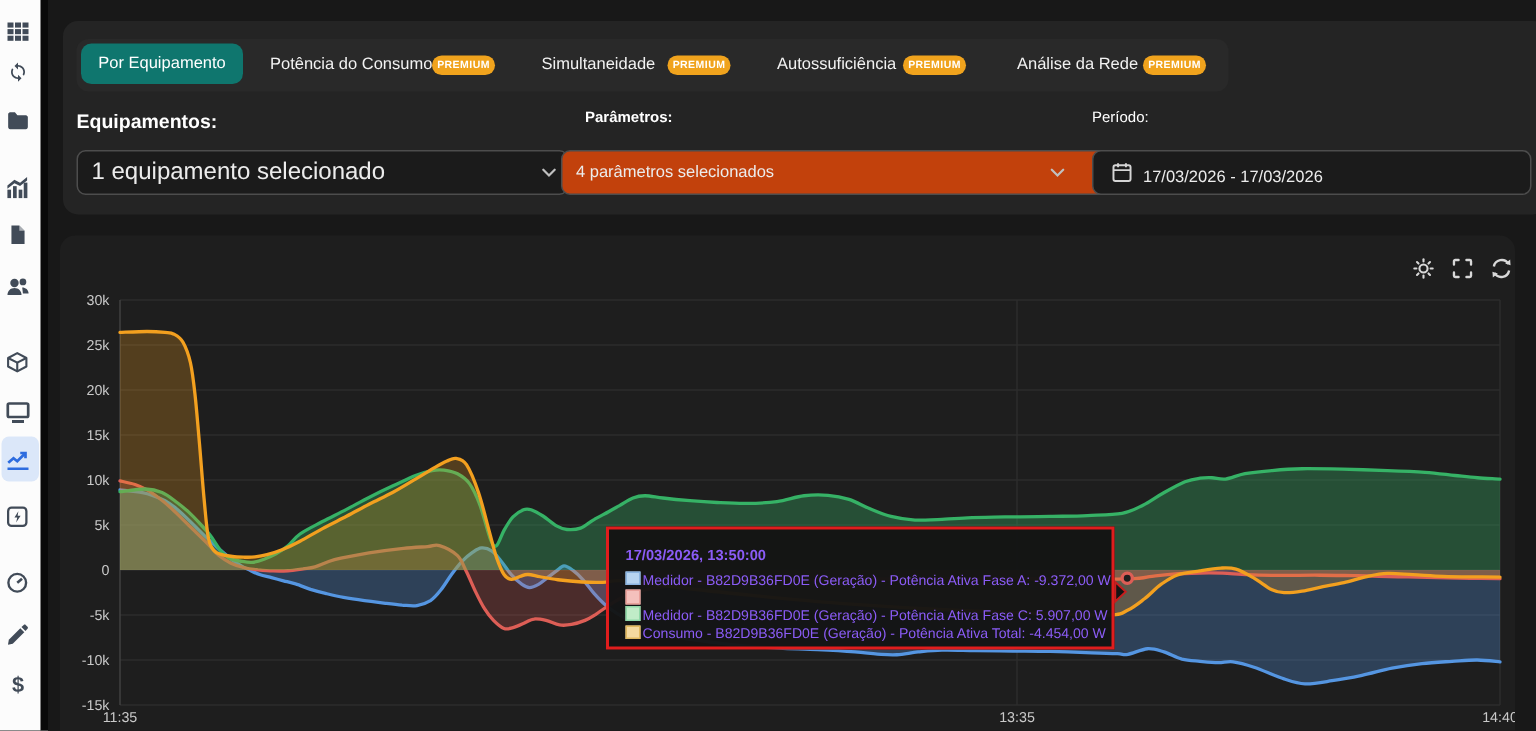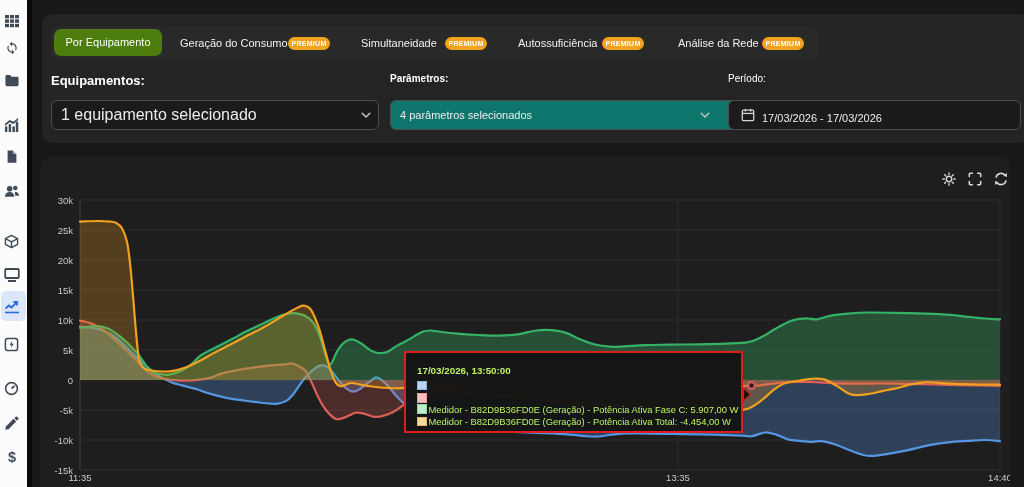--- a/index.html
+++ b/index.html
@@ -85,39 +85,39 @@
         <path d="M1.5 9.5 L5 6.5 L7.5 8.5 L12.5 3.5"></path>
         <path d="M9.5 3 L13 3 L13 6.5" fill="none"></path>
       </g>
       <line x1="1" y1="13.5" x2="15" y2="13.5" stroke="#2d6cdf" stroke-width="1.6"></line>
     </svg>
 </div>
 
 <div class="abs" style="left:42px;top:14px;width:990px;height:129px;background:#242424;border-radius:10px"></div>
 
 <div class="abs" style="left:51px;top:25.5px;width:768px;height:35px;background:#292929;border-radius:8px"></div>
-<div class="abs" style="left:54px;top:29px;width:108px;height:27px;background:#4d7c0f;border-radius:7px;color:#fff;font-size:11px;text-align:center;line-height:27px">Por Equipamento</div>
-<div class="abs" style="left:180px;top:37px;color:#f2f2f2;font-size:11px">Geração do Consumo</div>
+<div class="abs" style="left:54px;top:29px;width:108px;height:27px;background:#0f766e;border-radius:7px;color:#fff;font-size:11px;text-align:center;line-height:27px">Por Equipamento</div>
+<div class="abs" style="left:180px;top:37px;color:#f2f2f2;font-size:11px">Potência do Consumo</div>
 <div class="abs" style="left:288px;top:36.5px;width:42px;height:13.5px;background:#f0a31d;border-radius:7px;color:#fff;font-size:7px;font-weight:700;text-align:center;line-height:13.5px;letter-spacing:.3px">PREMIUM</div>
 <div class="abs" style="left:361px;top:37px;color:#f2f2f2;font-size:11px">Simultaneidade</div>
 <div class="abs" style="left:445px;top:36.5px;width:42px;height:13.5px;background:#f0a31d;border-radius:7px;color:#fff;font-size:7px;font-weight:700;text-align:center;line-height:13.5px;letter-spacing:.3px">PREMIUM</div>
 <div class="abs" style="left:518px;top:37px;color:#f2f2f2;font-size:11px">Autossuficiência</div>
 <div class="abs" style="left:602px;top:36.5px;width:42px;height:13.5px;background:#f0a31d;border-radius:7px;color:#fff;font-size:7px;font-weight:700;text-align:center;line-height:13.5px;letter-spacing:.3px">PREMIUM</div>
 <div class="abs" style="left:678px;top:37px;color:#f2f2f2;font-size:11px">Análise da Rede</div>
 <div class="abs" style="left:762px;top:36.5px;width:42px;height:13.5px;background:#f0a31d;border-radius:7px;color:#fff;font-size:7px;font-weight:700;text-align:center;line-height:13.5px;letter-spacing:.3px">PREMIUM</div>
 
 <div class="abs" style="left:51px;top:73px;color:#fff;font-size:13px;font-weight:700">Equipamentos:</div>
 <div class="abs" style="left:390px;top:73px;color:#fff;font-size:10px;font-weight:700">Parâmetros:</div>
 <div class="abs" style="left:728px;top:73px;color:#fff;font-size:10px;font-weight:400">Período:</div>
 
 <div class="abs" style="left:51px;top:100px;width:328px;height:30px;background:#1b1b1b;border:1px solid #4d4d4d;border-radius:6px;color:#ececec;font-size:16px;line-height:28px;padding-left:9px">1 equipamento selecionado</div>
 <svg class="abs" style="left:361px;top:112px" width="10" height="7" viewBox="0 0 10 7">
     <path d="M1.2 1.2 L5 5 L8.8 1.2" fill="none" stroke="#c0c0c0" stroke-width="1.5" stroke-linecap="round"></path>
   </svg>
-<div class="abs" style="left:390px;top:100px;width:388px;height:30px;background:#0f766e;border:1px solid #4d4d4d;border-radius:6px;color:#ececec;font-size:11px;line-height:28px;padding-left:9px">4 parâmetros selecionados</div>
+<div class="abs" style="left:374px;top:100px;width:388px;height:30px;background:#c2410c;border:1px solid #4d4d4d;border-radius:6px;color:#ececec;font-size:11px;line-height:28px;padding-left:9px">4 parâmetros selecionados</div>
 <svg class="abs" style="left:700px;top:112px" width="10" height="7" viewBox="0 0 10 7">
     <path d="M1.2 1.2 L5 5 L8.8 1.2" fill="none" stroke="#c0c0c0" stroke-width="1.5" stroke-linecap="round"></path>
   </svg>
 <div class="abs" style="left:728px;top:100px;width:293px;height:30px;background:#1b1b1b;border:1px solid #4d4d4d;border-radius:6px"></div>
 <svg class="abs" style="left:741px;top:108px" width="14" height="14" viewBox="0 0 16 16">
     <g fill="none" stroke="#d5d5d5" stroke-width="1.5">
       <rect x="1.5" y="2.5" width="13" height="12" rx="1.5"></rect>
       <line x1="1.5" y1="6.2" x2="14.5" y2="6.2"></line>
       <line x1="5" y1="1" x2="5" y2="4"></line>
       <line x1="11" y1="1" x2="11" y2="4"></line>
@@ -191,26 +191,27 @@
 <path d="M 80.0 326.6 C 82.5 326.9 91.2 327.7 95.0 328.4 C 98.8 329.1 100.5 329.9 103.0 330.8 C 105.5 331.7 107.7 332.5 110.0 333.8 C 112.3 335.1 114.7 336.8 117.0 338.6 C 119.3 340.5 121.7 342.7 124.0 344.9 C 126.3 347.1 128.5 349.4 131.0 351.8 C 133.5 354.2 136.3 357.1 139.0 359.6 C 141.7 362.1 144.3 364.5 147.0 366.8 C 149.7 369.1 152.5 371.5 155.0 373.4 C 157.5 375.2 160.0 376.8 162.0 377.9 C 164.0 379.0 165.2 379.4 167.0 380.3 C 168.8 381.2 170.7 382.2 173.0 383.0 C 175.3 383.8 178.3 384.4 181.0 385.1 C 183.7 385.8 186.3 386.5 189.0 387.2 C 191.7 387.9 194.0 388.4 197.0 389.3 C 200.0 390.2 203.7 391.8 207.0 392.9 C 210.3 393.9 213.3 394.7 217.0 395.6 C 220.7 396.5 224.7 397.5 229.0 398.3 C 233.3 399.1 238.3 399.8 243.0 400.4 C 247.7 401.0 252.8 401.7 257.0 402.2 C 261.2 402.7 264.5 403.1 268.0 403.4 C 271.5 403.6 274.8 404.2 278.0 403.7 C 281.2 403.2 284.3 402.1 287.0 400.4 C 289.7 398.6 291.7 396.1 294.0 393.2 C 296.3 390.3 298.7 386.1 301.0 383.0 C 303.3 379.9 305.7 376.8 308.0 374.3 C 310.3 371.9 312.8 369.8 315.0 368.3 C 317.2 366.8 318.8 365.5 321.0 365.3 C 323.2 365.1 325.8 365.9 328.0 367.4 C 330.2 368.8 331.8 371.4 334.0 374.0 C 336.2 376.6 338.7 380.7 341.0 383.3 C 343.3 385.9 346.0 388.2 348.0 389.6 C 350.0 391.0 351.2 391.7 353.0 391.7 C 354.8 391.7 357.0 390.7 359.0 389.6 C 361.0 388.5 363.0 386.6 365.0 385.1 C 367.0 383.6 369.2 381.9 371.0 380.6 C 372.8 379.3 374.2 377.4 376.0 377.3 C 377.8 377.2 379.8 378.7 382.0 380.3 C 384.2 381.9 386.7 384.3 389.0 386.9 C 391.3 389.4 393.5 392.8 396.0 395.6 C 398.5 398.4 401.3 401.4 404.0 403.7 C 406.7 406.0 408.0 407.0 412.0 409.4 C 416.0 411.8 421.7 415.3 428.0 417.8 C 434.3 420.3 441.7 422.6 450.0 424.4 C 458.3 426.2 468.0 427.4 478.0 428.6 C 488.0 429.8 498.8 430.9 510.0 431.6 C 521.2 432.4 535.0 432.6 545.0 433.1 C 555.0 433.6 563.3 434.1 570.0 434.6 C 576.7 435.1 580.3 435.8 585.0 436.1 C 589.7 436.4 593.5 436.8 598.0 436.5 C 602.5 436.3 607.0 435.1 612.0 434.6 C 617.0 434.1 621.7 433.5 628.0 433.4 C 634.3 433.2 642.2 433.6 650.0 433.7 C 657.8 433.8 666.7 433.9 675.0 434.0 C 683.3 434.1 691.2 434.1 700.0 434.3 C 708.8 434.5 720.5 434.9 728.0 435.2 C 735.5 435.4 741.0 435.6 745.0 435.8 C 749.0 436.0 748.7 436.8 752.0 436.2 C 755.3 435.7 761.0 432.8 765.0 432.5 C 769.0 432.2 772.2 433.5 776.0 434.6 C 779.8 435.8 784.0 438.3 788.0 439.4 C 792.0 440.4 796.0 440.5 800.0 440.9 C 804.0 441.3 808.3 441.8 812.0 441.8 C 815.7 441.9 818.0 440.7 822.0 441.2 C 826.0 441.7 830.3 442.9 836.0 444.8 C 841.7 446.7 850.3 450.8 856.0 452.6 C 861.7 454.5 864.7 455.7 870.0 455.9 C 875.3 456.1 881.7 454.8 888.0 453.8 C 894.3 452.9 901.3 451.6 908.0 450.2 C 914.7 448.8 921.3 446.7 928.0 445.4 C 934.7 444.1 941.3 443.1 948.0 442.4 C 954.7 441.6 961.8 441.3 968.0 440.9 C 974.2 440.5 979.7 439.9 985.0 440.0 C 990.3 440.1 997.5 441.0 1000.0 441.2 " fill="none" stroke="#5596e2" stroke-width="2.2" stroke-linejoin="round" stroke-linecap="round"></path>
 <path d="M 80.0 320.6 C 81.7 321.0 87.0 322.0 90.0 323.0 C 93.0 324.0 95.3 325.1 98.0 326.6 C 100.7 328.1 103.3 330.0 106.0 332.0 C 108.7 334.0 111.3 336.2 114.0 338.6 C 116.7 341.0 119.3 343.8 122.0 346.4 C 124.7 349.0 127.3 351.6 130.0 354.2 C 132.7 356.8 135.3 359.3 138.0 362.0 C 140.7 364.7 143.3 368.1 146.0 370.4 C 148.7 372.6 151.2 374.1 154.0 375.5 C 156.8 376.9 160.0 377.8 163.0 378.5 C 166.0 379.2 168.8 379.5 172.0 379.9 C 175.2 380.2 178.7 380.5 182.0 380.6 C 185.3 380.7 188.7 380.7 192.0 380.5 C 195.3 380.3 199.0 379.7 202.0 379.3 C 205.0 378.8 206.5 378.9 210.0 377.9 C 213.5 376.9 217.0 374.7 223.0 373.1 C 229.0 371.6 238.3 369.9 246.0 368.6 C 253.7 367.4 262.5 366.3 269.0 365.6 C 275.5 364.9 281.0 364.7 285.0 364.4 C 289.0 364.1 289.7 362.7 293.0 363.7 C 296.3 364.7 302.0 367.5 305.0 370.4 C 308.0 373.3 309.0 377.2 311.0 381.2 C 313.0 385.2 315.0 390.3 317.0 394.4 C 319.0 398.5 321.0 402.6 323.0 405.8 C 325.0 409.0 326.8 411.4 329.0 413.6 C 331.2 415.8 333.8 418.2 336.0 419.0 C 338.2 419.8 339.7 419.0 342.0 418.4 C 344.3 417.8 347.7 416.1 350.0 415.1 C 352.3 414.2 353.7 412.9 356.0 412.7 C 358.3 412.4 361.2 413.0 364.0 413.6 C 366.8 414.2 370.2 416.2 373.0 416.6 C 375.8 417.1 378.2 416.8 381.0 416.3 C 383.8 415.8 387.3 414.7 390.0 413.6 C 392.7 412.5 394.7 411.1 397.0 409.7 C 399.3 408.2 401.5 406.5 404.0 404.9 C 406.5 403.2 408.5 401.6 412.0 399.8 C 415.5 398.1 418.7 396.0 425.0 394.4 C 431.3 392.8 439.2 391.3 450.0 390.2 C 460.8 389.1 473.3 388.1 490.0 387.5 C 506.7 386.9 528.3 386.6 550.0 386.3 C 571.7 386.1 596.7 386.1 620.0 386.0 C 643.3 385.9 668.0 386.0 690.0 386.0 C 712.0 386.0 739.0 386.2 752.0 385.9 C 765.0 385.6 763.0 384.7 768.0 384.2 C 773.0 383.7 776.7 383.1 782.0 382.7 C 787.3 382.3 794.5 382.1 800.0 382.0 C 805.5 381.9 809.7 381.9 815.0 382.1 C 820.3 382.3 825.8 382.9 832.0 383.1 C 838.2 383.4 844.0 383.5 852.0 383.6 C 860.0 383.7 871.2 383.4 880.0 383.5 C 888.8 383.5 896.3 383.7 905.0 383.8 C 913.7 384.0 923.2 384.3 932.0 384.5 C 940.8 384.7 950.0 384.9 958.0 385.1 C 966.0 385.3 973.0 385.4 980.0 385.5 C 987.0 385.6 996.7 385.8 1000.0 385.8 L 1000.0 380.0 L 80.0 380.0 Z" fill="#dd5e56" fill-opacity="0.24" stroke="none"></path>
 <path d="M 80.0 320.6 C 81.7 321.0 87.0 322.0 90.0 323.0 C 93.0 324.0 95.3 325.1 98.0 326.6 C 100.7 328.1 103.3 330.0 106.0 332.0 C 108.7 334.0 111.3 336.2 114.0 338.6 C 116.7 341.0 119.3 343.8 122.0 346.4 C 124.7 349.0 127.3 351.6 130.0 354.2 C 132.7 356.8 135.3 359.3 138.0 362.0 C 140.7 364.7 143.3 368.1 146.0 370.4 C 148.7 372.6 151.2 374.1 154.0 375.5 C 156.8 376.9 160.0 377.8 163.0 378.5 C 166.0 379.2 168.8 379.5 172.0 379.9 C 175.2 380.2 178.7 380.5 182.0 380.6 C 185.3 380.7 188.7 380.7 192.0 380.5 C 195.3 380.3 199.0 379.7 202.0 379.3 C 205.0 378.8 206.5 378.9 210.0 377.9 C 213.5 376.9 217.0 374.7 223.0 373.1 C 229.0 371.6 238.3 369.9 246.0 368.6 C 253.7 367.4 262.5 366.3 269.0 365.6 C 275.5 364.9 281.0 364.7 285.0 364.4 C 289.0 364.1 289.7 362.7 293.0 363.7 C 296.3 364.7 302.0 367.5 305.0 370.4 C 308.0 373.3 309.0 377.2 311.0 381.2 C 313.0 385.2 315.0 390.3 317.0 394.4 C 319.0 398.5 321.0 402.6 323.0 405.8 C 325.0 409.0 326.8 411.4 329.0 413.6 C 331.2 415.8 333.8 418.2 336.0 419.0 C 338.2 419.8 339.7 419.0 342.0 418.4 C 344.3 417.8 347.7 416.1 350.0 415.1 C 352.3 414.2 353.7 412.9 356.0 412.7 C 358.3 412.4 361.2 413.0 364.0 413.6 C 366.8 414.2 370.2 416.2 373.0 416.6 C 375.8 417.1 378.2 416.8 381.0 416.3 C 383.8 415.8 387.3 414.7 390.0 413.6 C 392.7 412.5 394.7 411.1 397.0 409.7 C 399.3 408.2 401.5 406.5 404.0 404.9 C 406.5 403.2 408.5 401.6 412.0 399.8 C 415.5 398.1 418.7 396.0 425.0 394.4 C 431.3 392.8 439.2 391.3 450.0 390.2 C 460.8 389.1 473.3 388.1 490.0 387.5 C 506.7 386.9 528.3 386.6 550.0 386.3 C 571.7 386.1 596.7 386.1 620.0 386.0 C 643.3 385.9 668.0 386.0 690.0 386.0 C 712.0 386.0 739.0 386.2 752.0 385.9 C 765.0 385.6 763.0 384.7 768.0 384.2 C 773.0 383.7 776.7 383.1 782.0 382.7 C 787.3 382.3 794.5 382.1 800.0 382.0 C 805.5 381.9 809.7 381.9 815.0 382.1 C 820.3 382.3 825.8 382.9 832.0 383.1 C 838.2 383.4 844.0 383.5 852.0 383.6 C 860.0 383.7 871.2 383.4 880.0 383.5 C 888.8 383.5 896.3 383.7 905.0 383.8 C 913.7 384.0 923.2 384.3 932.0 384.5 C 940.8 384.7 950.0 384.9 958.0 385.1 C 966.0 385.3 973.0 385.4 980.0 385.5 C 987.0 385.6 996.7 385.8 1000.0 385.8 " fill="none" stroke="#dd5e56" stroke-width="2.2" stroke-linejoin="round" stroke-linecap="round"></path>
 <path d="M 80.0 327.8 C 82.8 327.5 92.3 325.9 97.0 326.0 C 101.7 326.1 104.5 326.9 108.0 328.4 C 111.5 329.9 115.0 332.8 118.0 335.0 C 121.0 337.2 123.5 339.3 126.0 341.6 C 128.5 343.9 130.7 346.3 133.0 348.8 C 135.3 351.3 137.7 353.6 140.0 356.6 C 142.3 359.6 144.8 364.2 147.0 366.8 C 149.2 369.4 150.8 371.0 153.0 372.2 C 155.2 373.4 157.5 373.6 160.0 374.0 C 162.5 374.4 165.3 375.1 168.0 374.9 C 170.7 374.7 173.3 373.8 176.0 372.8 C 178.7 371.9 181.3 370.7 184.0 369.2 C 186.7 367.7 189.3 366.0 192.0 363.8 C 194.7 361.6 196.2 358.7 200.0 356.0 C 203.8 353.3 209.8 350.5 215.0 347.7 C 220.2 345.0 225.8 342.3 231.0 339.6 C 236.2 336.9 240.8 334.2 246.0 331.6 C 251.2 329.0 256.8 326.3 262.0 323.9 C 267.2 321.5 272.7 318.7 277.0 317.0 C 281.3 315.3 284.8 314.3 288.0 313.7 C 291.2 313.1 293.2 313.0 296.0 313.4 C 298.8 313.8 302.2 314.3 305.0 315.8 C 307.8 317.3 310.5 318.9 313.0 322.4 C 315.5 325.9 317.7 330.6 320.0 336.8 C 322.3 343.0 325.2 355.1 327.0 359.6 C 328.8 364.1 329.5 364.8 331.0 363.8 C 332.5 362.8 334.2 356.8 336.0 353.6 C 337.8 350.4 339.8 346.9 342.0 344.6 C 344.2 342.3 347.0 340.6 349.0 339.8 C 351.0 339.0 351.8 339.1 354.0 339.8 C 356.2 340.5 359.2 342.2 362.0 344.0 C 364.8 345.8 368.3 349.1 371.0 350.6 C 373.7 352.1 375.3 352.8 378.0 353.0 C 380.7 353.2 384.0 353.2 387.0 352.1 C 390.0 351.0 392.8 348.2 396.0 346.4 C 399.2 344.5 403.2 342.6 406.0 341.0 C 408.8 339.4 410.3 338.6 413.0 337.1 C 415.7 335.6 419.2 333.1 422.0 332.0 C 424.8 330.9 426.7 330.5 430.0 330.5 C 433.3 330.5 437.0 331.4 442.0 332.0 C 447.0 332.6 454.0 333.3 460.0 333.8 C 466.0 334.3 471.7 334.7 478.0 335.0 C 484.3 335.3 491.3 335.7 498.0 335.6 C 504.7 335.5 511.7 335.2 518.0 334.4 C 524.3 333.5 530.3 331.2 536.0 330.5 C 541.7 329.8 547.0 329.8 552.0 330.2 C 557.0 330.6 561.3 331.4 566.0 332.9 C 570.7 334.4 575.3 337.3 580.0 339.2 C 584.7 341.1 589.0 343.1 594.0 344.3 C 599.0 345.6 604.8 346.4 610.0 346.7 C 615.2 347.0 619.2 346.6 625.0 346.4 C 630.8 346.1 637.5 345.5 645.0 345.2 C 652.5 344.9 660.8 344.8 670.0 344.6 C 679.2 344.5 690.8 344.5 700.0 344.3 C 709.2 344.1 717.0 344.1 725.0 343.7 C 733.0 343.3 741.8 343.3 748.0 342.2 C 754.2 341.1 757.5 339.0 762.0 336.8 C 766.5 334.6 770.3 331.6 775.0 329.0 C 779.7 326.4 785.8 322.9 790.0 321.2 C 794.2 319.5 797.0 319.2 800.0 318.8 C 803.0 318.4 805.2 318.4 808.0 318.5 C 810.8 318.6 813.3 319.8 817.0 319.4 C 820.7 318.9 824.8 316.8 830.0 315.8 C 835.2 314.9 841.7 314.2 848.0 313.7 C 854.3 313.1 860.2 312.6 868.0 312.5 C 875.8 312.4 885.5 312.6 895.0 312.8 C 904.5 313.0 915.8 313.4 925.0 313.7 C 934.2 314.0 942.5 314.3 950.0 314.9 C 957.5 315.4 964.2 316.4 970.0 317.0 C 975.8 317.6 980.0 318.1 985.0 318.5 C 990.0 318.9 997.5 319.2 1000.0 319.4 L 1000.0 380.0 L 80.0 380.0 Z" fill="#36b266" fill-opacity="0.33" stroke="none"></path>
 <path d="M 80.0 327.8 C 82.8 327.5 92.3 325.9 97.0 326.0 C 101.7 326.1 104.5 326.9 108.0 328.4 C 111.5 329.9 115.0 332.8 118.0 335.0 C 121.0 337.2 123.5 339.3 126.0 341.6 C 128.5 343.9 130.7 346.3 133.0 348.8 C 135.3 351.3 137.7 353.6 140.0 356.6 C 142.3 359.6 144.8 364.2 147.0 366.8 C 149.2 369.4 150.8 371.0 153.0 372.2 C 155.2 373.4 157.5 373.6 160.0 374.0 C 162.5 374.4 165.3 375.1 168.0 374.9 C 170.7 374.7 173.3 373.8 176.0 372.8 C 178.7 371.9 181.3 370.7 184.0 369.2 C 186.7 367.7 189.3 366.0 192.0 363.8 C 194.7 361.6 196.2 358.7 200.0 356.0 C 203.8 353.3 209.8 350.5 215.0 347.7 C 220.2 345.0 225.8 342.3 231.0 339.6 C 236.2 336.9 240.8 334.2 246.0 331.6 C 251.2 329.0 256.8 326.3 262.0 323.9 C 267.2 321.5 272.7 318.7 277.0 317.0 C 281.3 315.3 284.8 314.3 288.0 313.7 C 291.2 313.1 293.2 313.0 296.0 313.4 C 298.8 313.8 302.2 314.3 305.0 315.8 C 307.8 317.3 310.5 318.9 313.0 322.4 C 315.5 325.9 317.7 330.6 320.0 336.8 C 322.3 343.0 325.2 355.1 327.0 359.6 C 328.8 364.1 329.5 364.8 331.0 363.8 C 332.5 362.8 334.2 356.8 336.0 353.6 C 337.8 350.4 339.8 346.9 342.0 344.6 C 344.2 342.3 347.0 340.6 349.0 339.8 C 351.0 339.0 351.8 339.1 354.0 339.8 C 356.2 340.5 359.2 342.2 362.0 344.0 C 364.8 345.8 368.3 349.1 371.0 350.6 C 373.7 352.1 375.3 352.8 378.0 353.0 C 380.7 353.2 384.0 353.2 387.0 352.1 C 390.0 351.0 392.8 348.2 396.0 346.4 C 399.2 344.5 403.2 342.6 406.0 341.0 C 408.8 339.4 410.3 338.6 413.0 337.1 C 415.7 335.6 419.2 333.1 422.0 332.0 C 424.8 330.9 426.7 330.5 430.0 330.5 C 433.3 330.5 437.0 331.4 442.0 332.0 C 447.0 332.6 454.0 333.3 460.0 333.8 C 466.0 334.3 471.7 334.7 478.0 335.0 C 484.3 335.3 491.3 335.7 498.0 335.6 C 504.7 335.5 511.7 335.2 518.0 334.4 C 524.3 333.5 530.3 331.2 536.0 330.5 C 541.7 329.8 547.0 329.8 552.0 330.2 C 557.0 330.6 561.3 331.4 566.0 332.9 C 570.7 334.4 575.3 337.3 580.0 339.2 C 584.7 341.1 589.0 343.1 594.0 344.3 C 599.0 345.6 604.8 346.4 610.0 346.7 C 615.2 347.0 619.2 346.6 625.0 346.4 C 630.8 346.1 637.5 345.5 645.0 345.2 C 652.5 344.9 660.8 344.8 670.0 344.6 C 679.2 344.5 690.8 344.5 700.0 344.3 C 709.2 344.1 717.0 344.1 725.0 343.7 C 733.0 343.3 741.8 343.3 748.0 342.2 C 754.2 341.1 757.5 339.0 762.0 336.8 C 766.5 334.6 770.3 331.6 775.0 329.0 C 779.7 326.4 785.8 322.9 790.0 321.2 C 794.2 319.5 797.0 319.2 800.0 318.8 C 803.0 318.4 805.2 318.4 808.0 318.5 C 810.8 318.6 813.3 319.8 817.0 319.4 C 820.7 318.9 824.8 316.8 830.0 315.8 C 835.2 314.9 841.7 314.2 848.0 313.7 C 854.3 313.1 860.2 312.6 868.0 312.5 C 875.8 312.4 885.5 312.6 895.0 312.8 C 904.5 313.0 915.8 313.4 925.0 313.7 C 934.2 314.0 942.5 314.3 950.0 314.9 C 957.5 315.4 964.2 316.4 970.0 317.0 C 975.8 317.6 980.0 318.1 985.0 318.5 C 990.0 318.9 997.5 319.2 1000.0 319.4 " fill="none" stroke="#36b266" stroke-width="2.2" stroke-linejoin="round" stroke-linecap="round"></path>
 <path d="M 80.0 221.6 C 83.0 221.5 93.0 221.0 98.0 221.0 C 103.0 221.0 107.0 221.3 110.0 221.6 C 113.0 221.9 114.0 221.7 116.0 222.8 C 118.0 223.9 120.2 225.0 122.0 228.2 C 123.8 231.4 125.7 236.2 127.0 242.0 C 128.3 247.8 129.0 254.0 130.0 263.0 C 131.0 272.0 132.0 284.5 133.0 296.0 C 134.0 307.5 135.0 321.5 136.0 332.0 C 137.0 342.5 137.8 353.1 139.0 359.0 C 140.2 364.9 141.5 365.6 143.0 367.4 C 144.5 369.2 146.0 369.2 148.0 369.8 C 150.0 370.4 152.5 370.7 155.0 371.0 C 157.5 371.3 160.5 371.4 163.0 371.5 C 165.5 371.5 167.5 371.6 170.0 371.3 C 172.5 371.0 175.0 370.6 178.0 369.8 C 181.0 369.0 184.3 368.0 188.0 366.5 C 191.7 365.0 195.5 363.2 200.0 360.8 C 204.5 358.4 209.8 355.2 215.0 352.4 C 220.2 349.6 225.8 346.9 231.0 344.2 C 236.2 341.5 240.8 338.9 246.0 336.2 C 251.2 333.5 256.8 331.0 262.0 328.2 C 267.2 325.4 272.3 322.2 277.0 319.4 C 281.7 316.6 286.5 313.6 290.0 311.6 C 293.5 309.6 295.7 308.4 298.0 307.4 C 300.3 306.4 301.8 305.2 304.0 305.6 C 306.2 306.0 308.5 306.0 311.0 309.8 C 313.5 313.6 316.5 321.1 319.0 328.4 C 321.5 335.7 324.0 346.4 326.0 353.6 C 328.0 360.8 329.3 366.7 331.0 371.6 C 332.7 376.5 334.3 380.6 336.0 383.0 C 337.7 385.4 339.2 386.1 341.0 386.3 C 342.8 386.5 345.2 384.8 347.0 384.2 C 348.8 383.6 349.8 382.9 352.0 383.0 C 354.2 383.1 356.7 383.9 360.0 384.5 C 363.3 385.1 367.3 385.9 372.0 386.5 C 376.7 387.1 383.0 387.7 388.0 388.0 C 393.0 388.3 397.5 388.4 402.0 388.2 C 406.5 388.1 407.0 386.7 415.0 387.2 C 423.0 387.7 435.8 389.8 450.0 391.4 C 464.2 393.0 481.7 395.0 500.0 396.8 C 518.3 398.6 536.7 400.5 560.0 402.2 C 583.3 403.9 616.7 405.9 640.0 407.0 C 663.3 408.1 683.3 408.6 700.0 409.1 C 716.7 409.6 731.3 410.4 740.0 410.0 C 748.7 409.6 748.2 408.5 752.0 406.7 C 755.8 404.9 759.3 402.0 763.0 399.2 C 766.7 396.4 770.3 392.2 774.0 389.6 C 777.7 387.0 780.7 384.8 785.0 383.3 C 789.3 381.8 795.2 381.4 800.0 380.6 C 804.8 379.8 810.0 378.9 814.0 378.7 C 818.0 378.5 820.3 378.3 824.0 379.4 C 827.7 380.5 832.0 383.1 836.0 385.4 C 840.0 387.7 844.7 391.6 848.0 393.2 C 851.3 394.8 852.7 395.0 856.0 395.1 C 859.3 395.3 863.7 394.8 868.0 394.1 C 872.3 393.4 877.3 392.1 882.0 391.1 C 886.7 390.2 891.0 389.5 896.0 388.4 C 901.0 387.2 907.2 385.2 912.0 384.2 C 916.8 383.2 920.0 382.5 925.0 382.3 C 930.0 382.1 935.8 382.8 942.0 383.1 C 948.2 383.4 955.3 384.0 962.0 384.2 C 968.7 384.4 975.7 384.5 982.0 384.6 C 988.3 384.6 997.0 384.7 1000.0 384.7 L 1000.0 380.0 L 80.0 380.0 Z" fill="#f3a01f" fill-opacity="0.25" stroke="none"></path>
 <path d="M 80.0 221.6 C 83.0 221.5 93.0 221.0 98.0 221.0 C 103.0 221.0 107.0 221.3 110.0 221.6 C 113.0 221.9 114.0 221.7 116.0 222.8 C 118.0 223.9 120.2 225.0 122.0 228.2 C 123.8 231.4 125.7 236.2 127.0 242.0 C 128.3 247.8 129.0 254.0 130.0 263.0 C 131.0 272.0 132.0 284.5 133.0 296.0 C 134.0 307.5 135.0 321.5 136.0 332.0 C 137.0 342.5 137.8 353.1 139.0 359.0 C 140.2 364.9 141.5 365.6 143.0 367.4 C 144.5 369.2 146.0 369.2 148.0 369.8 C 150.0 370.4 152.5 370.7 155.0 371.0 C 157.5 371.3 160.5 371.4 163.0 371.5 C 165.5 371.5 167.5 371.6 170.0 371.3 C 172.5 371.0 175.0 370.6 178.0 369.8 C 181.0 369.0 184.3 368.0 188.0 366.5 C 191.7 365.0 195.5 363.2 200.0 360.8 C 204.5 358.4 209.8 355.2 215.0 352.4 C 220.2 349.6 225.8 346.9 231.0 344.2 C 236.2 341.5 240.8 338.9 246.0 336.2 C 251.2 333.5 256.8 331.0 262.0 328.2 C 267.2 325.4 272.3 322.2 277.0 319.4 C 281.7 316.6 286.5 313.6 290.0 311.6 C 293.5 309.6 295.7 308.4 298.0 307.4 C 300.3 306.4 301.8 305.2 304.0 305.6 C 306.2 306.0 308.5 306.0 311.0 309.8 C 313.5 313.6 316.5 321.1 319.0 328.4 C 321.5 335.7 324.0 346.4 326.0 353.6 C 328.0 360.8 329.3 366.7 331.0 371.6 C 332.7 376.5 334.3 380.6 336.0 383.0 C 337.7 385.4 339.2 386.1 341.0 386.3 C 342.8 386.5 345.2 384.8 347.0 384.2 C 348.8 383.6 349.8 382.9 352.0 383.0 C 354.2 383.1 356.7 383.9 360.0 384.5 C 363.3 385.1 367.3 385.9 372.0 386.5 C 376.7 387.1 383.0 387.7 388.0 388.0 C 393.0 388.3 397.5 388.4 402.0 388.2 C 406.5 388.1 407.0 386.7 415.0 387.2 C 423.0 387.7 435.8 389.8 450.0 391.4 C 464.2 393.0 481.7 395.0 500.0 396.8 C 518.3 398.6 536.7 400.5 560.0 402.2 C 583.3 403.9 616.7 405.9 640.0 407.0 C 663.3 408.1 683.3 408.6 700.0 409.1 C 716.7 409.6 731.3 410.4 740.0 410.0 C 748.7 409.6 748.2 408.5 752.0 406.7 C 755.8 404.9 759.3 402.0 763.0 399.2 C 766.7 396.4 770.3 392.2 774.0 389.6 C 777.7 387.0 780.7 384.8 785.0 383.3 C 789.3 381.8 795.2 381.4 800.0 380.6 C 804.8 379.8 810.0 378.9 814.0 378.7 C 818.0 378.5 820.3 378.3 824.0 379.4 C 827.7 380.5 832.0 383.1 836.0 385.4 C 840.0 387.7 844.7 391.6 848.0 393.2 C 851.3 394.8 852.7 395.0 856.0 395.1 C 859.3 395.3 863.7 394.8 868.0 394.1 C 872.3 393.4 877.3 392.1 882.0 391.1 C 886.7 390.2 891.0 389.5 896.0 388.4 C 901.0 387.2 907.2 385.2 912.0 384.2 C 916.8 383.2 920.0 382.5 925.0 382.3 C 930.0 382.1 935.8 382.8 942.0 383.1 C 948.2 383.4 955.3 384.0 962.0 384.2 C 968.7 384.4 975.7 384.5 982.0 384.6 C 988.3 384.6 997.0 384.7 1000.0 384.7 " fill="none" stroke="#f3a01f" stroke-width="2.2" stroke-linejoin="round" stroke-linecap="round"></path>
 
 </svg>
 
-<div class="abs" style="left:404px;top:351px;width:339px;height:81.5px;background:rgba(20,20,20,.97);border:2.6px solid #e01d1d;color:#bef264">
+<div class="abs" style="left:404px;top:351px;width:339px;height:81.5px;background:rgba(20,20,20,.97);border:2.6px solid #e01d1d;color:#8b5cf6">
 <div class="abs" style="left:11px;top:11.5px;font-size:9.8px;font-weight:700">17/03/2026, 13:50:00</div>
 <div class="abs" style="left:11px;top:27.8px;width:9.6px;height:9.6px;background:#b8d4f0;border:1px solid #8cb4e0"></div>
+<div class="abs" style="left:22.4px;top:27.5px;font-size:9.4px;white-space:nowrap">Medidor - B82D9B36FD0E (Geração) - Potência Ativa Fase A: -9.372,00 W</div>
 <div class="abs" style="left:11px;top:40px;width:9.6px;height:9.6px;background:#f4c0bc;border:1px solid #e8a09a"></div>
 <div class="abs" style="left:11px;top:51.4px;width:9.6px;height:9.6px;background:#c0ecc8;border:1px solid #90d8a8"></div>
 <div class="abs" style="left:22.4px;top:51.1px;font-size:9.4px;white-space:nowrap">Medidor - B82D9B36FD0E (Geração) - Potência Ativa Fase C: 5.907,00 W</div>
 <div class="abs" style="left:11px;top:63.6px;width:9.6px;height:9.6px;background:#f4d9a0;border:1px solid #e0b860"></div>
-<div class="abs" style="left:22.4px;top:63.3px;font-size:9.4px;white-space:nowrap">Medidor - B82D9B36FD0E (Geração) - Potência Ativa Total: -4.454,00 W</div>
+<div class="abs" style="left:22.4px;top:63.3px;font-size:9.4px;white-space:nowrap">Consumo - B82D9B36FD0E (Geração) - Potência Ativa Total: -4.454,00 W</div>
 </div>
 
 <svg class="abs" style="left:735px;top:375px" width="30" height="30" viewBox="735 375 30 30">
 <path d="M743.5 388 L750.5 394.5 L743.5 401 Z" fill="#141414" stroke="#c81e1e" stroke-width="1.3"></path>
 <circle cx="751.5" cy="385.5" r="3.4" fill="#1e1e1e" stroke="#dd5e56" stroke-width="2.2"></circle>
 </svg>
 
 </body></html>

